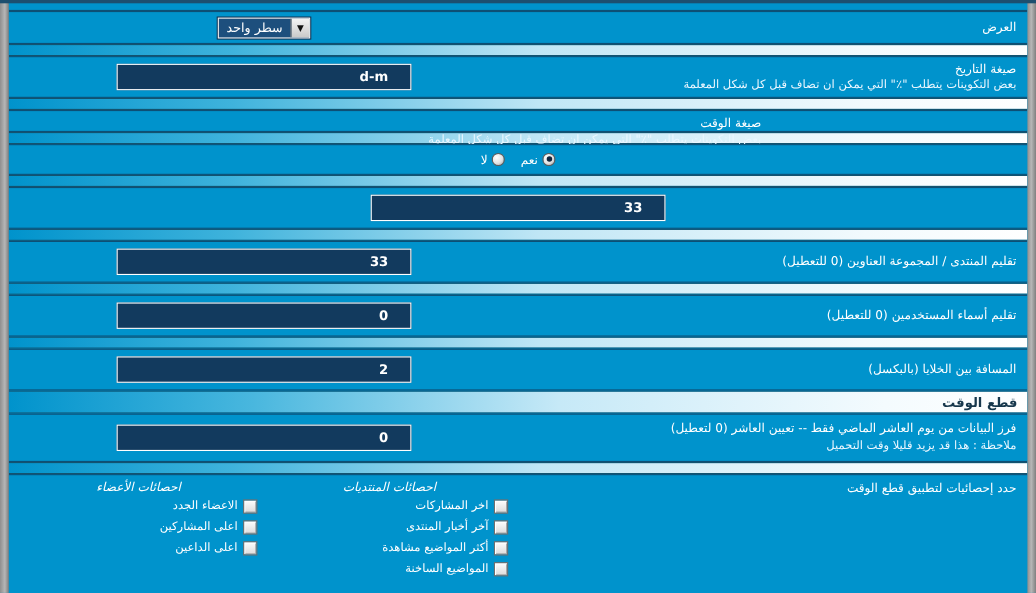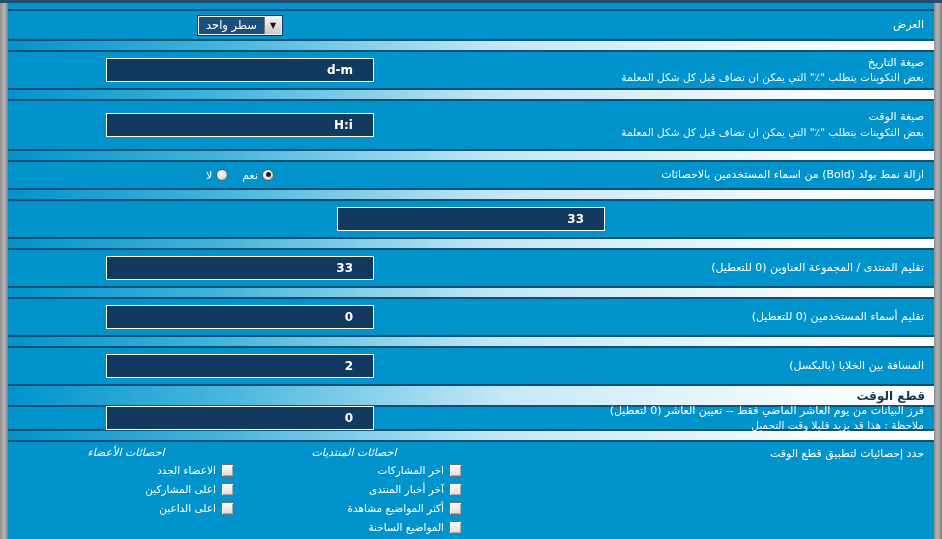--- a/index.html
+++ b/index.html
@@ -302,36 +302,33 @@
         <span class="lbl-main">صيغة التاريخ</span>
         <span class="lbl-sub">بعض التكوينات يتطلب  "٪"  التي يمكن ان تضاف قبل كل شكل المعلمة</span>
       </div>
       <div class="cell-field">
         <input class="txtinput ltr-val" type="text" value="d-m" style="">
       </div>
     </div>
 
     <div class="divider"></div>
 
-    <div class="row" style="height:50px;">
+    <div class="row" style="height:20px;flex-direction:column;">
       <div class="cell-label">
         <span class="lbl-main">صيغة الوقت</span>
         <span class="lbl-sub">بعض التكوينات يتطلب  "٪"  التي يمكن ان تضاف قبل كل شكل المعلمة</span>
       </div>
       <div class="cell-field">
         <input class="txtinput ltr-val" type="text" value="H:i" style="">
       </div>
     </div>
 
     <div class="divider"></div>
 
     <div class="row" style="height:28px;">
-      <div class="cell-label">
-        <span class="lbl-main">ازالة نمط بولد (Bold) من اسماء المستخدمين بالاحصائات</span>
-      </div>
       <div class="cell-field">
         <div class="radio-group">
           <div class="radio-item">
             <span class="radio-dot checked"></span>
             <span class="rlabel">نعم</span>
           </div>
           <div class="radio-item">
             <span class="radio-dot"></span>
             <span class="rlabel">لا</span>
           </div>
@@ -377,21 +374,21 @@
       </div>
       <div class="cell-field">
         <input class="txtinput" type="text" value="2" style="">
       </div>
     </div>
 
     <div class="section-bar">
       <span class="section-title">قطع الوقت</span>
     </div>
 
-    <div class="row" style="height:24px;">
+    <div class="row" style="height:44px;">
       <div class="cell-label">
         <span class="lbl-main">فرز البيانات من يوم العاشر الماضي فقط -- تعيين العاشر  (0 لتعطيل)</span>
         <span class="lbl-sub">ملاحظة : هذا قد يزيد قليلا وقت التحميل</span>
       </div>
       <div class="cell-field">
         <input class="txtinput" type="text" value="0" style="">
       </div>
     </div>
 
     <div class="divider"></div>

